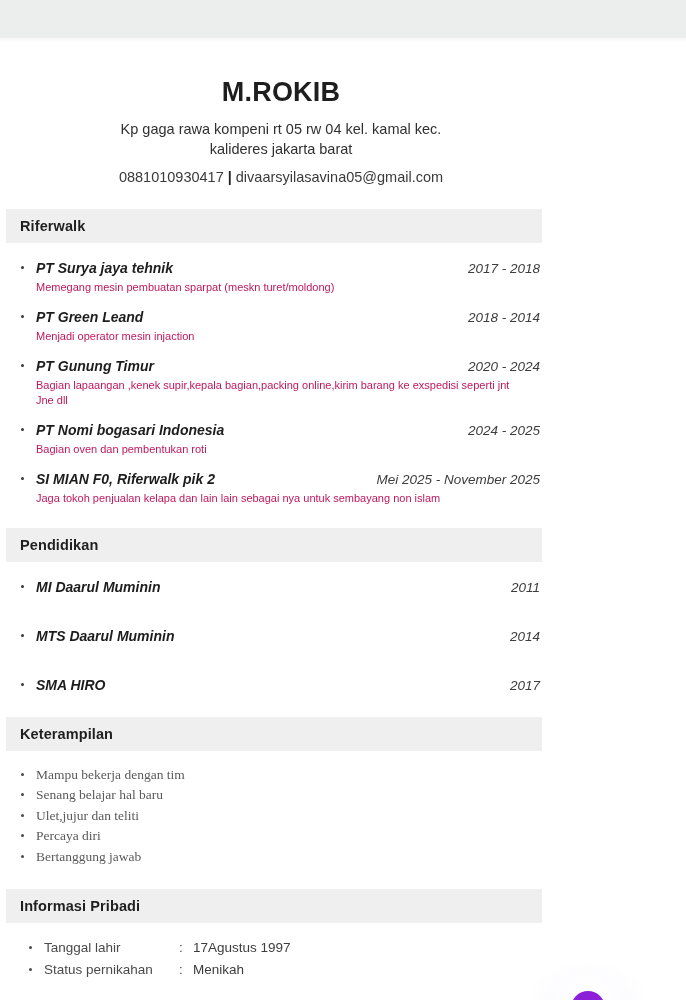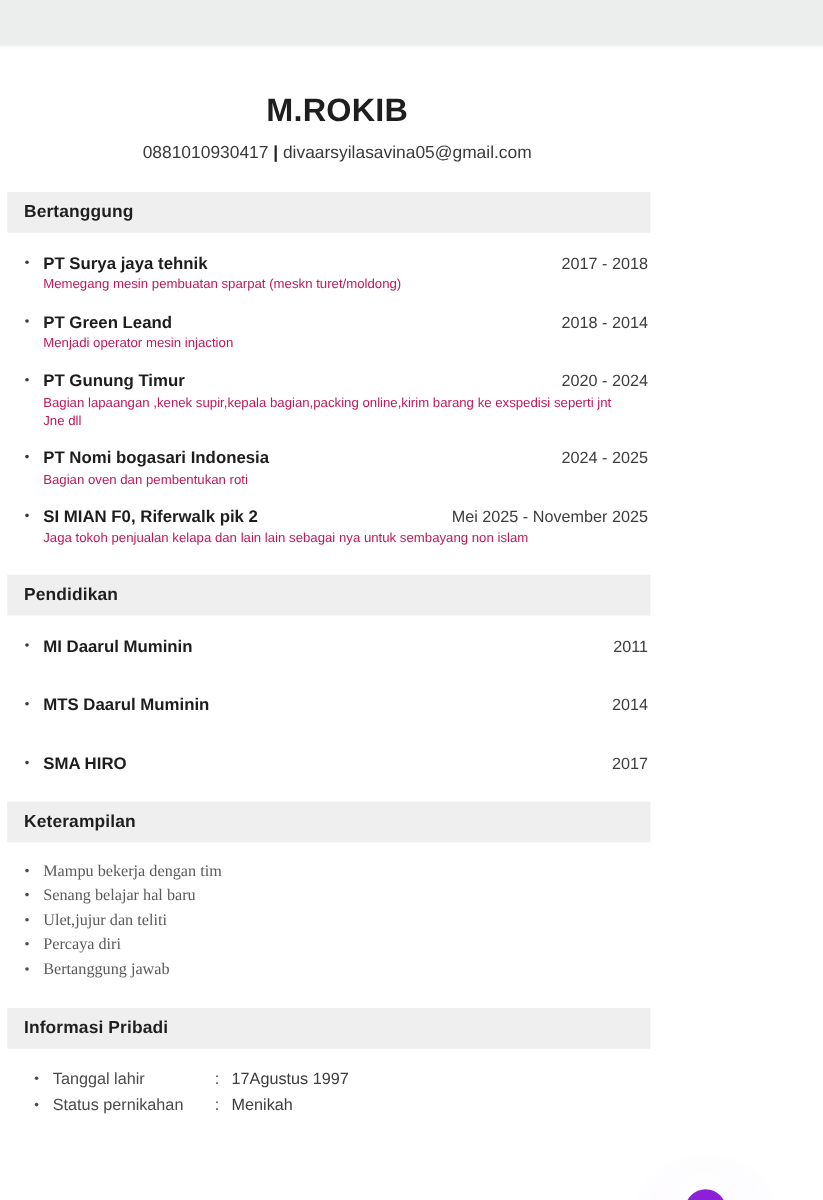--- a/index.html
+++ b/index.html
@@ -109,20 +109,21 @@
     width: 3px;
     height: 3px;
     border-radius: 50%;
     background: #3a3a3a;
   }
   .entry-head {
     display: flex;
     justify-content: space-between;
     align-items: baseline;
     gap: 12px;
+    font-style: italic;
   }
   .entry-title {
     font-size: 14px;
     font-weight: bold;
     color: #1d1d1d;
     line-height: 1.35;
   }
   .entry-date {
     font-size: 13.5px;
     color: #3d3d3d;
@@ -216,28 +217,32 @@
 </head>
 <body>
 
 <div class="top-band"></div>
 <div class="top-band-shadow"></div>
 
 <div class="sheet">
 
   <div class="doc-header">
     <div class="doc-name">M.ROKIB</div>
+    <div class="doc-address">
+      <span>Kp gaga rawa kompeni rt 05 rw 04 kel. kamal kec.</span><br>
+      <span>kalideres jakarta barat</span>
+    </div>
     <div class="doc-contact">
       <span>0881010930417</span><span class="sep">|</span><span>divaarsyilasavina05@gmail.com</span>
     </div>
   </div>
 
   <div class="section">
     <div class="section-bar">
-      <span class="section-title">Bertanggung</span>
+      <span class="section-title">Riferwalk</span>
     </div>
     <div class="entries">
 
       <div class="entry">
         <div class="entry-head">
           <span class="entry-title">PT Surya jaya tehnik</span>
           <span class="entry-date">2017 - 2018</span>
         </div>
         <div class="entry-desc">Memegang mesin pembuatan sparpat (meskn turet/moldong)</div>
       </div>

